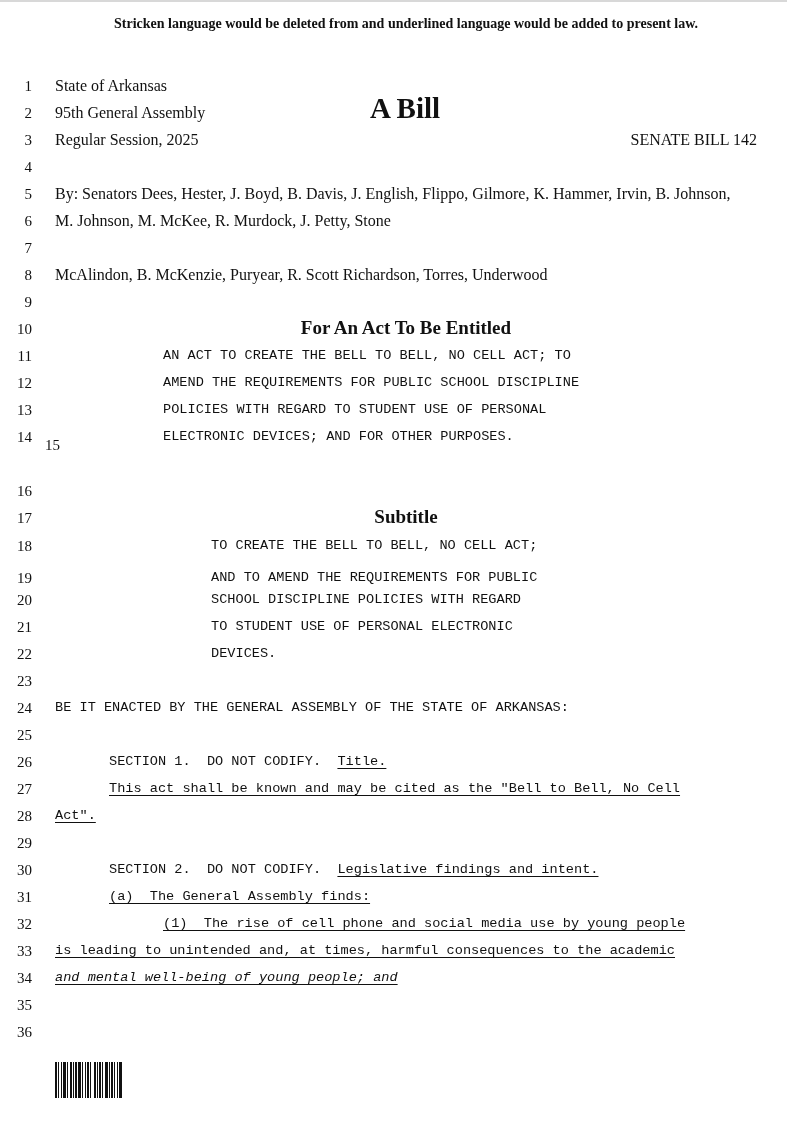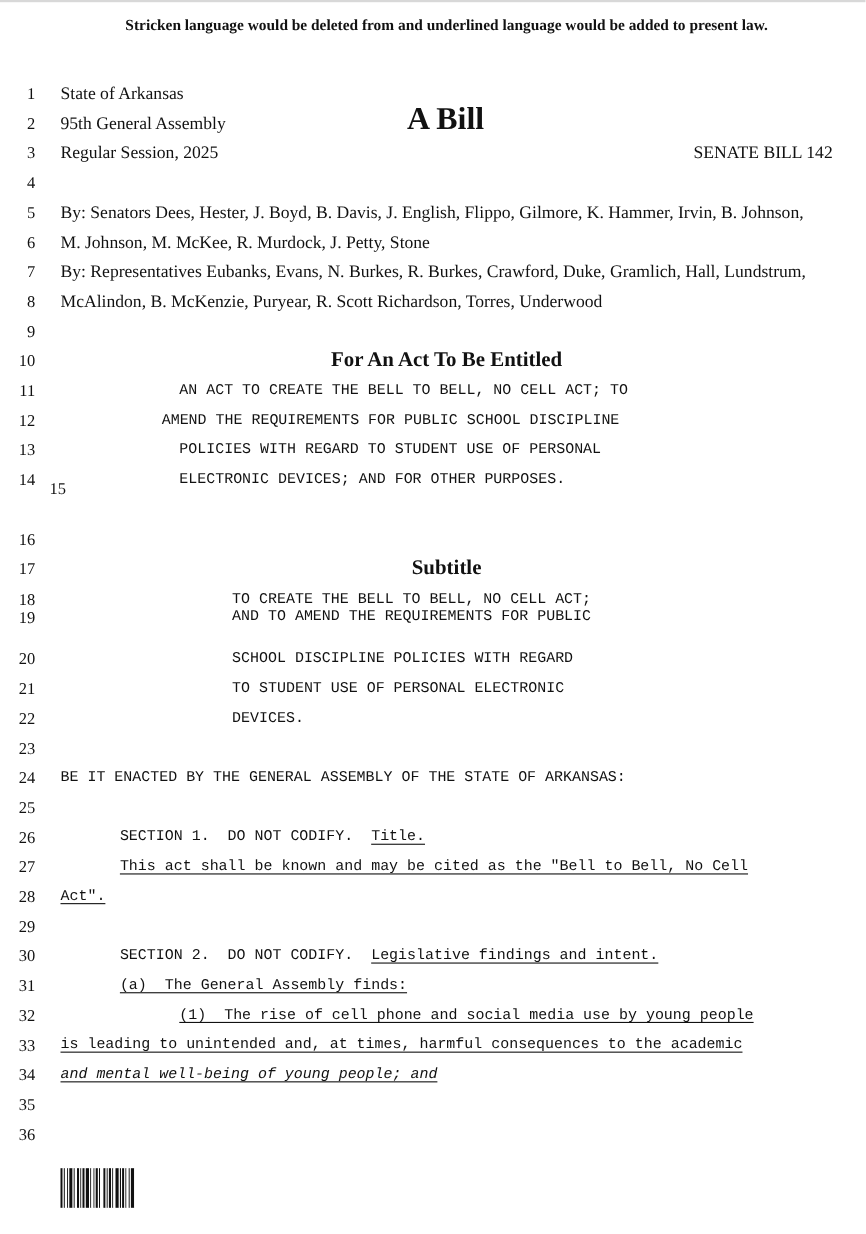--- a/index.html
+++ b/index.html
@@ -48,40 +48,39 @@
     <div class="line" style="top: 186.12px;">
       <span class="ln">5</span>
       <span class="serif" style="left: 55px;">By: Senators Dees, Hester, J. Boyd, B. Davis, J. English, Flippo, Gilmore, K. Hammer, Irvin, B. Johnson,</span>
     </div>
     <div class="line" style="top: 213.15px;">
       <span class="ln">6</span>
       <span class="serif" style="left: 55px;">M. Johnson, M. McKee, R. Murdock, J. Petty, Stone</span>
     </div>
     <div class="line" style="top: 240.18px;">
       <span class="ln">7</span>
-      <span class="serif" style="left: 55px;">By: Representatives Eubanks, Evans, N. Burkes, R. Burkes, Crawford, Duke, Gramlich, Hall, Lundstrum,</span>
     </div>
     <div class="line" style="top: 267.21px;">
       <span class="ln">8</span>
       <span class="serif" style="left: 55px;">McAlindon, B. McKenzie, Puryear, R. Scott Richardson, Torres, Underwood</span>
     </div>
     <div class="line" style="top: 294.24px;">
       <span class="ln">9</span>
     </div>
     <div class="line" style="top: 321.27px;">
       <span class="ln">10</span>
       <span class="heading">For An Act To Be Entitled</span>
     </div>
     <div class="line" style="top: 348.3px;">
       <span class="ln">11</span>
       <span class="mono" style="left: 163px;">AN ACT TO CREATE THE BELL TO BELL, NO CELL ACT; TO</span>
     </div>
     <div class="line" style="top: 375.33px;">
       <span class="ln">12</span>
-      <span class="mono" style="left: 147px; text-align: right;">AMEND THE REQUIREMENTS FOR PUBLIC SCHOOL DISCIPLINE</span>
+      <span class="mono" style="left: 163px; text-align: right;">AMEND THE REQUIREMENTS FOR PUBLIC SCHOOL DISCIPLINE</span>
     </div>
     <div class="line" style="top: 402.36px;">
       <span class="ln">13</span>
       <span class="mono" style="left: 163px;">POLICIES WITH REGARD TO STUDENT USE OF PERSONAL</span>
     </div>
     <div class="line" style="top: 429.39px; padding-left: 40px;">
       <span class="ln">14</span>
       <span class="mono" style="left: 163px;">ELECTRONIC DEVICES; AND FOR OTHER PURPOSES.</span>
     </div>
     <div class="line" style="top: 437px; margin-left: 28px;">
@@ -91,21 +90,21 @@
       <span class="ln">16</span>
     </div>
     <div class="line" style="top: 510.48px;">
       <span class="ln">17</span>
       <span class="heading">Subtitle</span>
     </div>
     <div class="line" style="top: 537.51px;">
       <span class="ln">18</span>
       <span class="mono" style="left: 211px;">TO CREATE THE BELL TO BELL, NO CELL ACT;</span>
     </div>
-    <div class="line" style="top: 554px;">
+    <div class="line" style="top: 570px;">
       <span class="ln">19</span>
       <span class="mono" style="left: 211px;">AND TO AMEND THE REQUIREMENTS FOR PUBLIC</span>
     </div>
     <div class="line" style="top: 591.57px;">
       <span class="ln">20</span>
       <span class="mono" style="left: 211px;">SCHOOL DISCIPLINE POLICIES WITH REGARD</span>
     </div>
     <div class="line" style="top: 618.6px;">
       <span class="ln">21</span>
       <span class="mono" style="left: 211px;">TO STUDENT USE OF PERSONAL ELECTRONIC</span>

